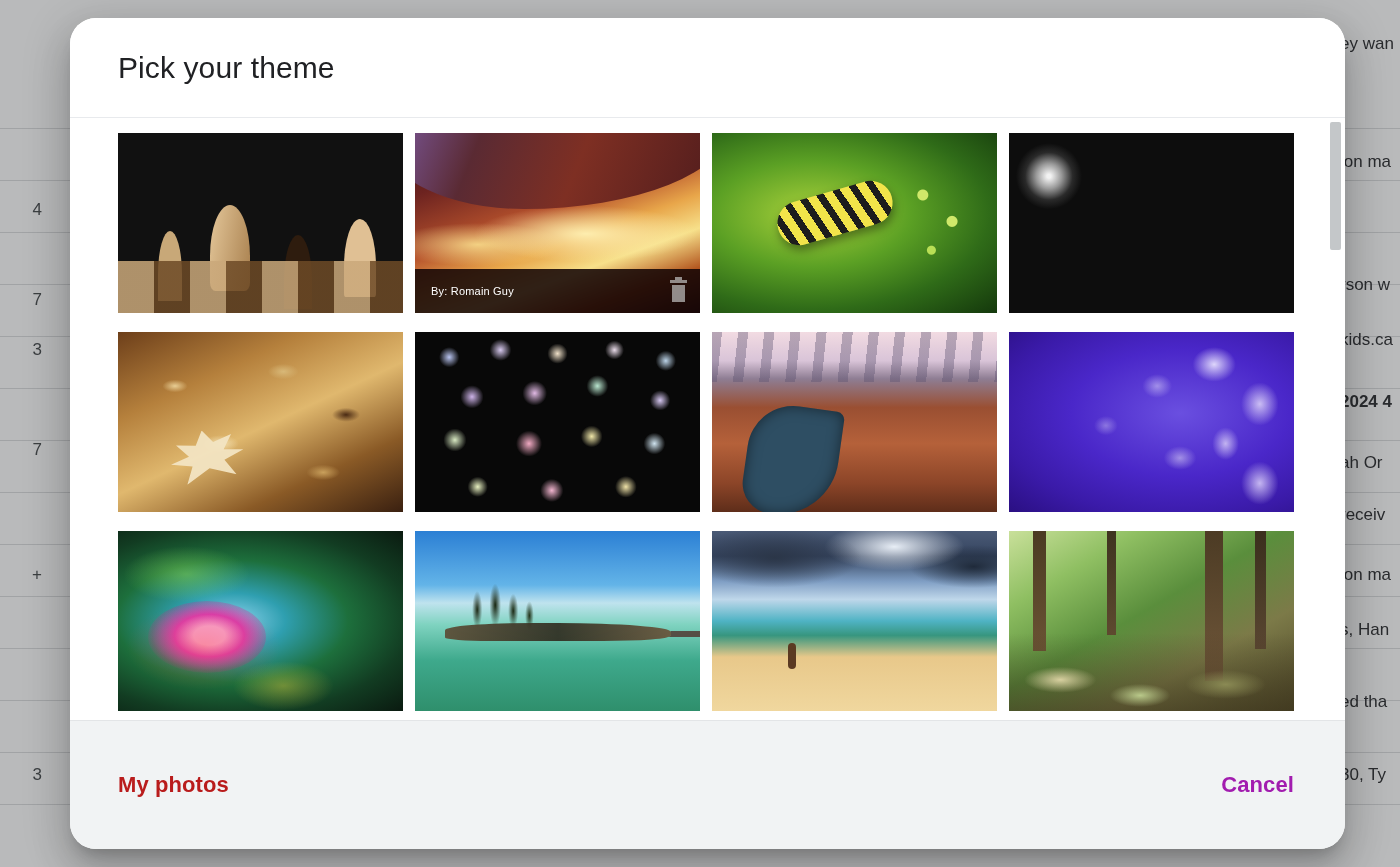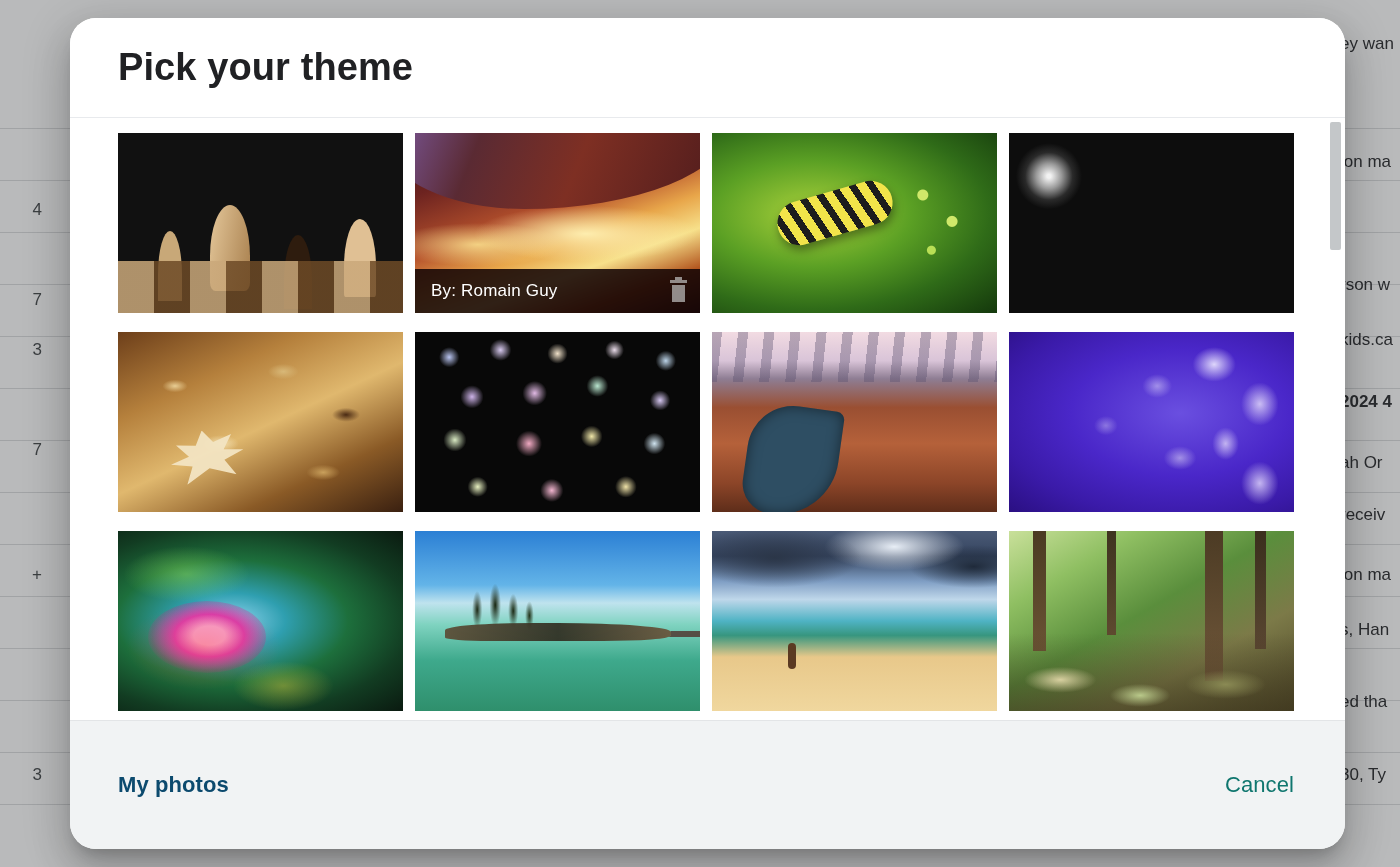--- a/index.html
+++ b/index.html
@@ -41,21 +41,21 @@
 
   
   #dialog-header {
     height:100px; flex:0 0 100px;
     display:flex; align-items:center;
     padding:0 48px;
     border-bottom:1px solid #e8eaed;
     background:#fff;
   }
   #dialog-title {
-    font-size:38px; color:#202124; font-weight:700;
+    font-size:30px; color:#202124; font-weight:400;
     letter-spacing:.1px;
   }
 
   
   #dialog-body {
     flex:1 1 auto; position:relative; overflow:hidden; background:#fff;
   }
   #theme-grid {
     position:absolute; left:0; top:0; right:0;
     padding:15px 44px 0 48px;
@@ -69,21 +69,21 @@
     background:#111;
   }
   .theme-card .art { position:absolute; inset:0; }
   .theme-caption {
     position:absolute; left:0; right:0; bottom:0; height:44px;
     background:rgba(20,6,6,.88);
     display:flex; align-items:center; justify-content:space-between;
     padding:0 12px 0 16px;
   }
   .theme-caption .by {
-    color:#fff; font-size:17px; letter-spacing:.2px; white-space:nowrap;
+    color:#fff; font-size:11px; letter-spacing:.2px; white-space:nowrap;
   }
   .trash { width:19px; height:22px; position:relative; flex:0 0 auto; opacity:.72; }
   .trash i.lid {
     position:absolute; top:0; left:1px; width:17px; height:3px; background:#bdbdbd;
   }
   .trash i.handle {
     position:absolute; top:-3px; left:6px; width:7px; height:3px; background:#bdbdbd;
   }
   .trash i.can {
     position:absolute; top:5px; left:3px; width:13px; height:17px; background:#bdbdbd;
@@ -100,26 +100,26 @@
 
   
   #dialog-footer {
     flex:0 0 129px; height:129px;
     background:#f1f3f4;
     border-top:1px solid #e3e5e7;
     display:flex; align-items:center; justify-content:space-between;
     padding:0 47px 0 48px;
   }
   #my-photos {
-    color:#0c4a6e; font-size:22px; font-weight:700; letter-spacing:.1px;
+    color:#b91c1c; font-size:22px; font-weight:700; letter-spacing:.1px;
     background:none; border:none; cursor:pointer; font-family:inherit;
   }
   .footer-right { display:flex; align-items:center; gap:34px; }
   #cancel-btn {
-    color:#0f766e; font-size:22px; font-weight:400; letter-spacing:.1px;
+    color:#a21caf; font-size:22px; font-weight:700; letter-spacing:.1px;
     background:none; border:none; cursor:pointer; font-family:inherit;
     padding:8px 4px;
     text-align:center;
   }
   #save-btn {
     background:#2f55c4; color:#fff; font-size:22px; font-weight:700;
     border:none; border-radius:34px; padding:0 44px; height:64px;
     cursor:pointer; font-family:inherit; letter-spacing:.2px;
   }
 

